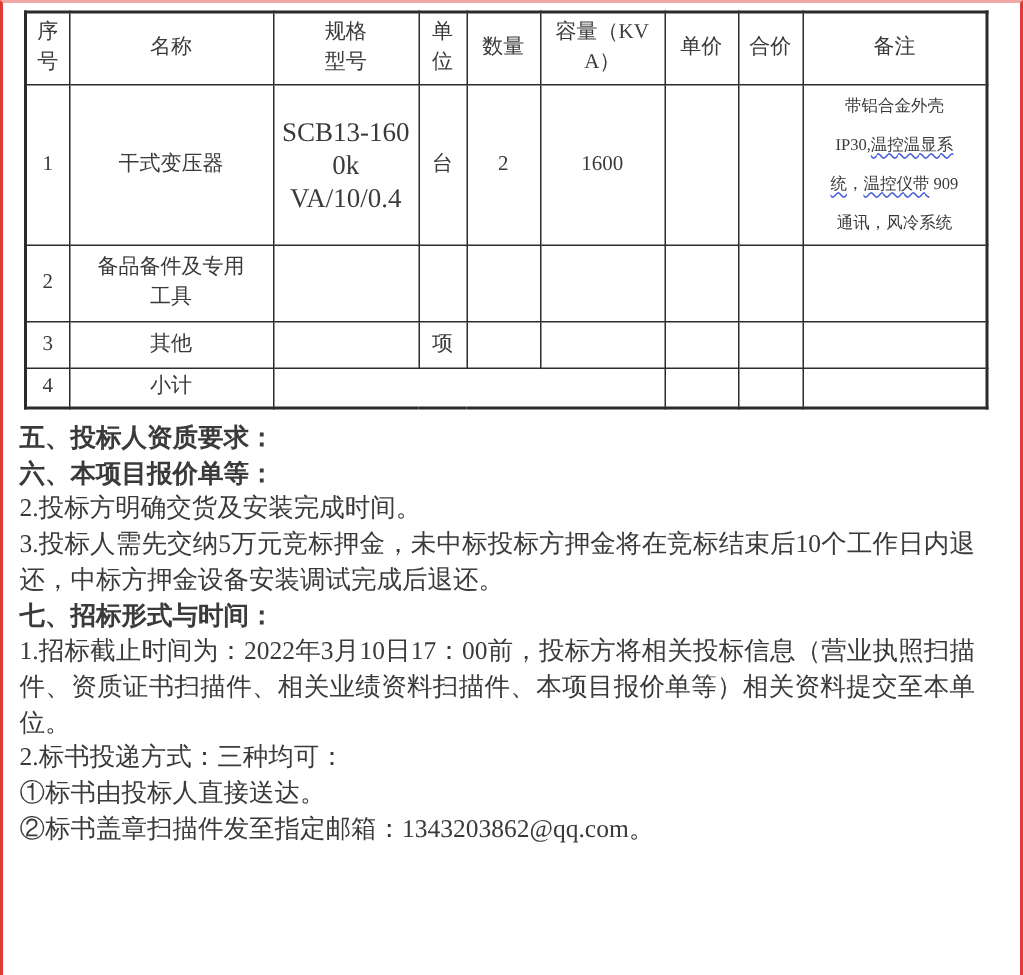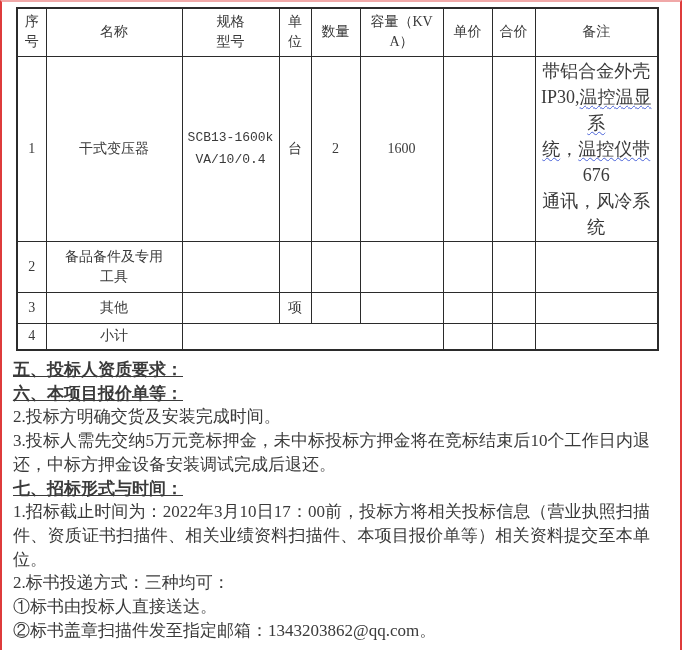--- a/index.html
+++ b/index.html
@@ -28,38 +28,38 @@
     border:2px solid var(--line);
   }
   th,td{
     border:1px solid var(--line);
     font-weight:normal;text-align:center;vertical-align:middle;
     font-size:14px;line-height:20px;
     padding:1px 2px;box-sizing:border-box;
     white-space:pre-line;word-break:break-all;overflow:hidden;
     color:var(--text);
   }
-  td.spec{font-size:13px;line-height:22px;font-family:Liberation Mono, monospace;}
-  td.remark{font-size:18px;padding:1px 4px;}
+  td.spec{font-size:18px;line-height:22px;}
+  td.remark{font-size:11px;padding:1px 4px;}
   .remark-line{line-height:26px;}
   .sp{
     text-decoration:underline;
     text-decoration-style:wavy;
     text-decoration-color:var(--spell);
     text-decoration-thickness:1px;
     text-underline-offset:2px;
   }
   
   .text-wrap{
     padding:7px 30px 0 11px;
     font-size:17px;line-height:23.7px;
     text-align:justify;text-justify:inter-ideograph;
   }
   .text-wrap p{margin:0;}
-  p.heading{font-weight:bold;text-decoration:underline;}
+  p.heading{font-weight:bold;}
 </style>
 </head>
 <body>
 
 <div class="frame">
   <div class="table-wrap">
     <table id="bid-table">
       <colgroup id="bid-cols">
           <col style="width: 29px;">
           <col style="width: 136px;">
@@ -91,21 +91,21 @@
           <tr style="height: 106px;">
             <td>1</td>
             <td>干式变压器</td>
             <td class="spec">SCB13-1600k
 VA/10/0.4</td>
             <td>台</td>
             <td>2</td>
             <td>1600</td>
             <td></td>
             <td></td>
-            <td class="remark"><div class="remark-line"><span>带铝合金外壳</span></div><div class="remark-line"><span>IP30,</span><span class="sp">温控温显系</span></div><div class="remark-line"><span class="sp">统</span><span>，</span><span class="sp">温控仪带</span><span> 676</span></div><div class="remark-line"><span>通讯，风冷系统</span></div></td>
+            <td class="remark"><div class="remark-line"><span>带铝合金外壳</span></div><div class="remark-line"><span>IP30,</span><span class="sp">温控温显系</span></div><div class="remark-line"><span class="sp">统</span><span>，</span><span class="sp">温控仪带</span><span> 909</span></div><div class="remark-line"><span>通讯，风冷系统</span></div></td>
           </tr>
           <tr style="height: 51px;">
             <td>2</td>
             <td>备品备件及专用
 工具</td>
             <td></td>
             <td></td>
             <td></td>
             <td></td>
             <td></td>

